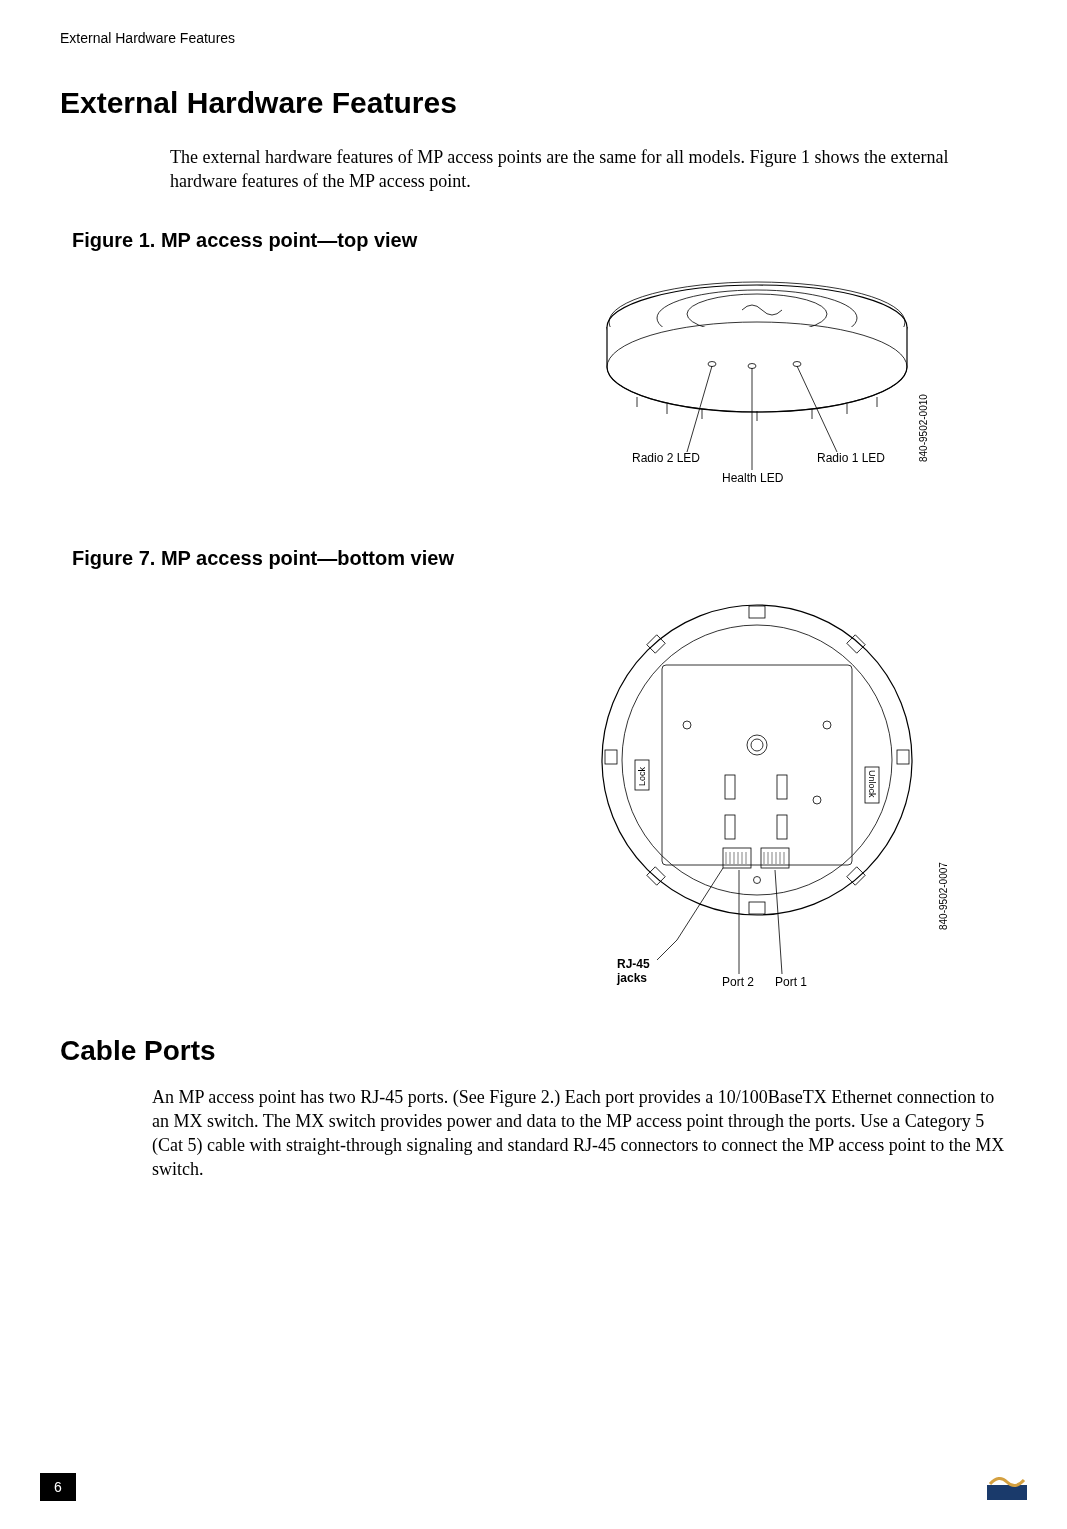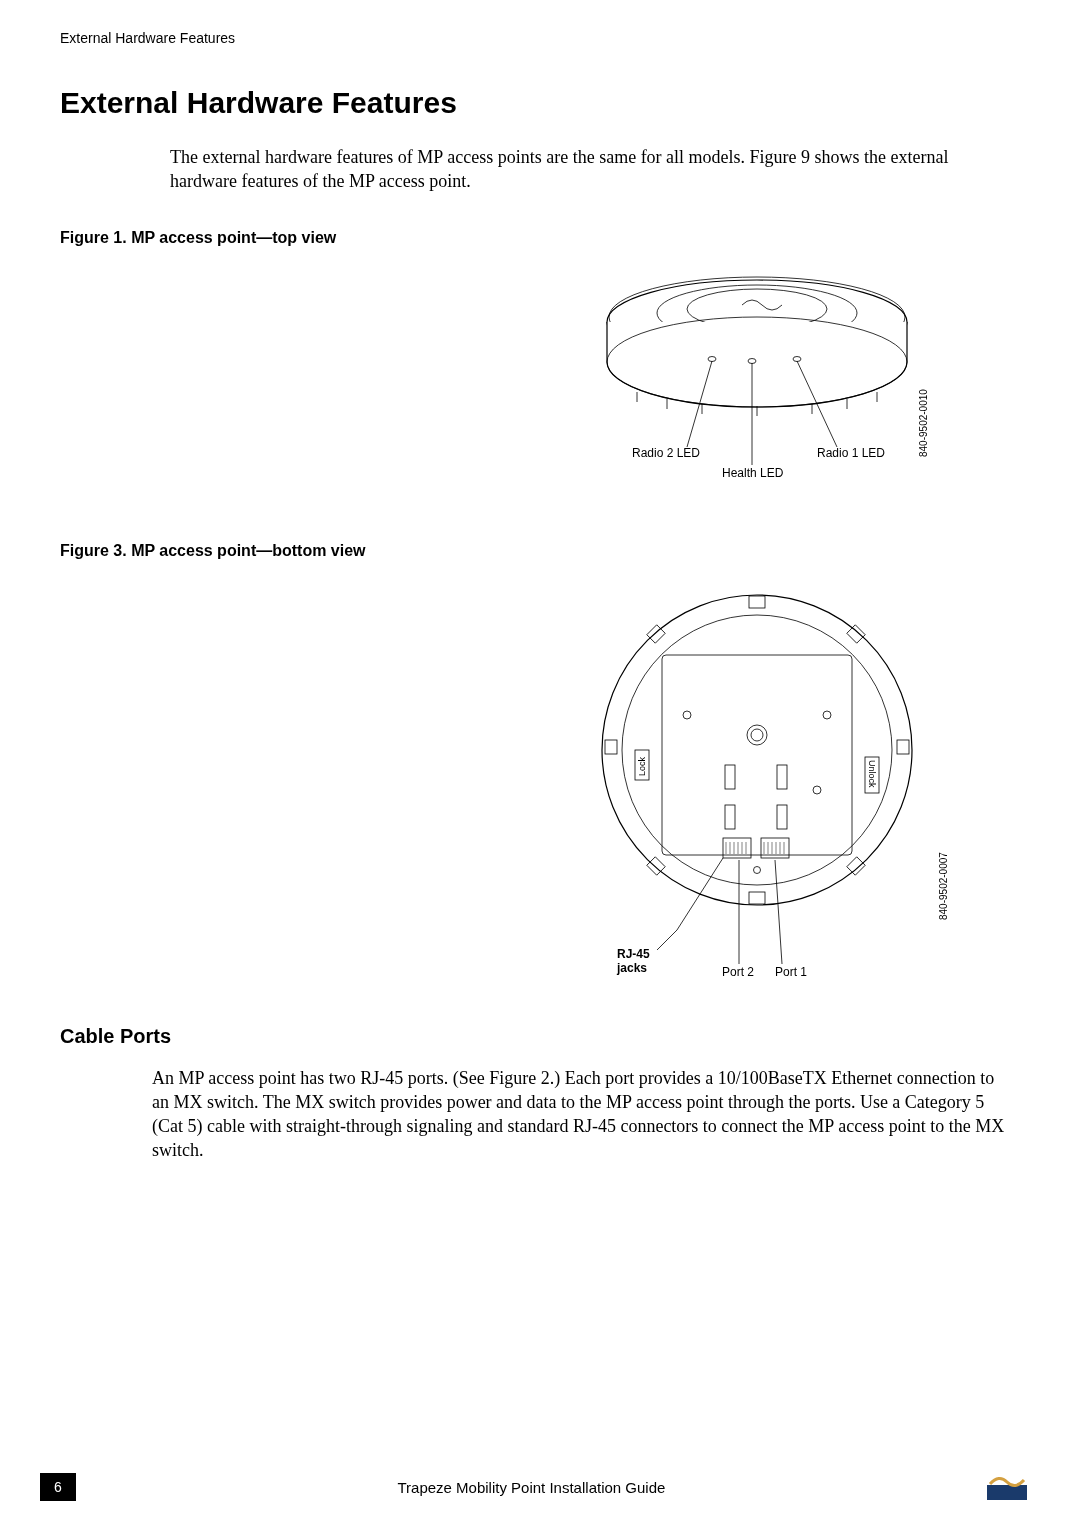--- a/index.html
+++ b/index.html
@@ -29,41 +29,42 @@
     }
     .intro-para {
       font-family: 'Times New Roman', Times, serif;
       font-size: 18px;
       line-height: 1.35;
       margin-left: 110px;
       margin-bottom: 35px;
     }
     .figure-label {
       font-family: Verdana, Arial, sans-serif;
-      font-size: 16px;
+      font-size: 20px;
       font-weight: bold;
       margin-bottom: 20px;
+      margin-left: 12px;
     }
     .figure-container {
       display: flex;
       justify-content: flex-end;
       margin-bottom: 45px;
     }
     
     .fig1-svg {
       width: 480px;
       height: 230px;
     }
     .fig2-svg {
       width: 480px;
       height: 400px;
     }
     h2 {
       font-family: Verdana, Arial, sans-serif;
-      font-size: 20px;
+      font-size: 28px;
       font-weight: bold;
       margin-bottom: 18px;
       margin-top: 20px;
     }
     .body-para {
       font-family: 'Times New Roman', Times, serif;
       font-size: 18px;
       line-height: 1.35;
       margin-left: 92px;
     }
@@ -127,21 +128,21 @@
       fill: #000;
     }
   </style>
 </head>
 <body>
 
 <div class="running-header">External Hardware Features</div>
 
 <h1>External Hardware Features</h1>
 
-<p class="intro-para">The external hardware features of MP access points are the same for all models.  Figure 9 shows the external hardware features of the MP access point.</p>
+<p class="intro-para">The external hardware features of MP access points are the same for all models.  Figure 1 shows the external hardware features of the MP access point.</p>
 
 <div class="figure-label">Figure 1.    MP access point—top view</div>
 
 <div class="figure-container">
   <svg class="fig1-svg" viewBox="0 0 480 230">
 
     <ellipse cx="230" cy="55" rx="150" ry="42" class="device-outline"></ellipse>
     <ellipse cx="230" cy="50" rx="148" ry="40" class="device-thin"></ellipse>
     <ellipse cx="230" cy="46" rx="100" ry="28" class="device-thin"></ellipse>
     <ellipse cx="230" cy="42" rx="70" ry="20" class="device-thin"></ellipse>
@@ -170,21 +171,21 @@
     <line x1="270" y1="94" x2="310" y2="180" class="callout-line"></line>
 
     <text x="105" y="190" class="svg-label">Radio 2 LED</text>
     <text x="195" y="210" class="svg-label">Health LED</text>
     <text x="290" y="190" class="svg-label">Radio 1 LED</text>
 
     <text x="400" y="190" class="vertical-partno" transform="rotate(-90 400 190)">840-9502-0010</text>
   </svg>
 </div>
 
-<div class="figure-label">Figure 3.    MP access point—bottom view</div>
+<div class="figure-label">Figure 7.    MP access point—bottom view</div>
 
 <div class="figure-container">
   <svg class="fig2-svg" viewBox="0 0 480 400">
 
     <circle cx="230" cy="170" r="155" class="device-outline"></circle>
     <circle cx="230" cy="170" r="135" class="device-thin"></circle>
 
     <g class="device-thin">
       <rect x="222" y="16" width="16" height="12"></rect>
       <rect x="322" y="48" width="14" height="12" transform="rotate(45 329 54)"></rect>
@@ -251,20 +252,19 @@
     <text x="420" y="340" class="vertical-partno" transform="rotate(-90 420 340)">840-9502-0007</text>
   </svg>
 </div>
 
 <h2>Cable Ports</h2>
 
 <p class="body-para">An MP access point has two RJ-45 ports. (See Figure 2.) Each port provides a 10/100BaseTX Ethernet connection to an MX switch.  The MX switch provides power and data to the MP access point through the ports. Use a Category 5 (Cat 5) cable with straight-through signaling and standard RJ-45 connectors to connect the MP access point to the MX switch.</p>
 
 <div class="footer">
   <div class="page-badge">6</div>
-  <div class="footer-title">Trapeze Mobility Point Installation Guide</div>
   <div class="footer-logo">
     <svg viewBox="0 0 40 30">
       <rect x="0" y="15" width="40" height="15" fill="#1a3a6b"></rect>
       <path d="M3 14 Q12 4 20 12 Q28 20 37 10" stroke="#d4a040" stroke-width="3" fill="none"></path>
     </svg>
   </div>
 </div>
 
 </body></html>

